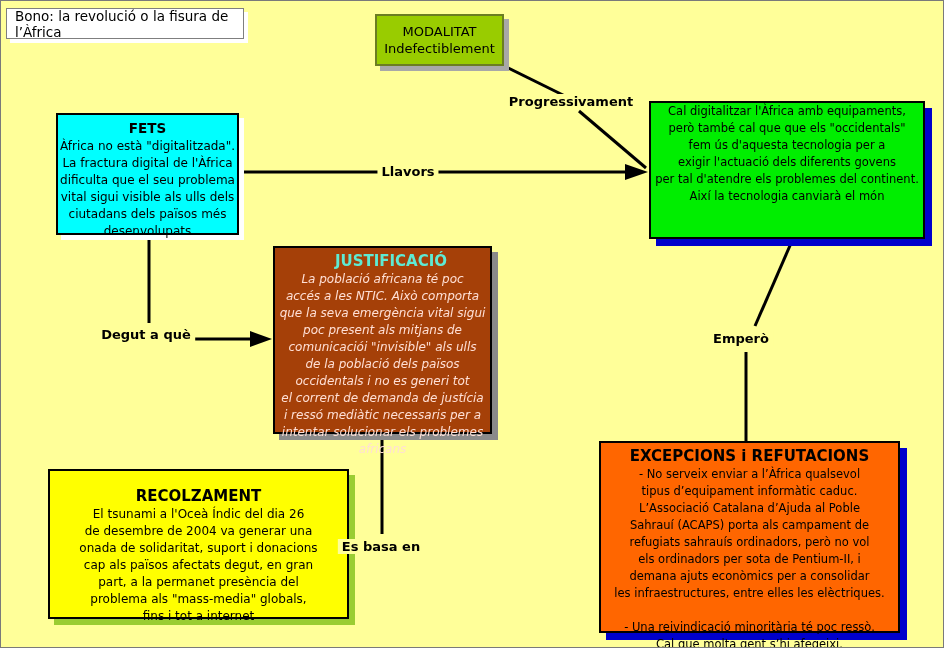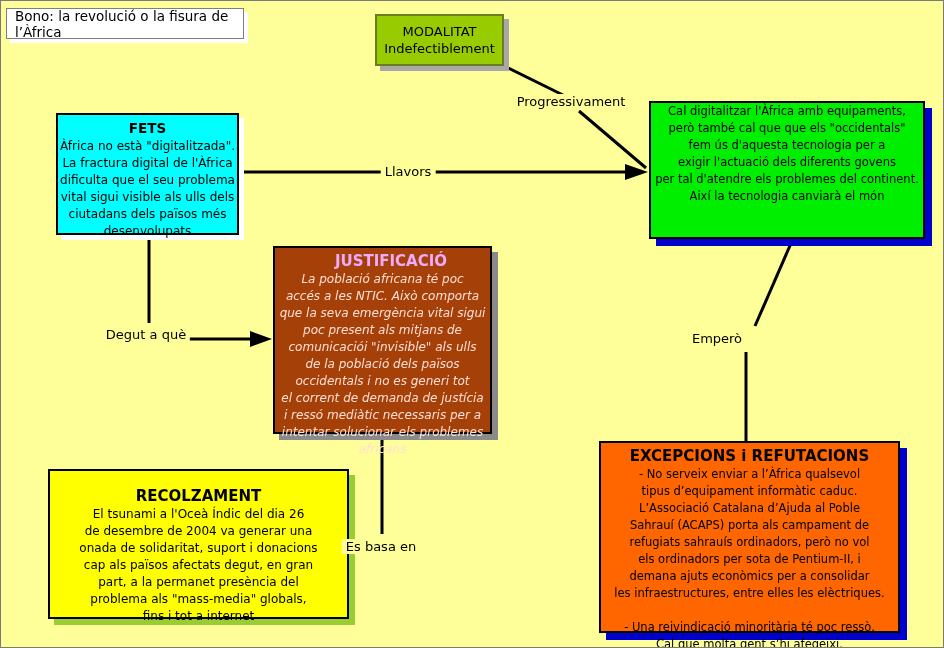--- a/index.html
+++ b/index.html
@@ -25,21 +25,21 @@
     border:2px solid #6b7d22;box-shadow:5px 5px 0 #a8a8a8;font-size:13px;
   }
   .fets{box-shadow:5px 5px 0 #ffffff;}
   .fets .heading{font-size:13.5px;}
   .conclusio{box-shadow:7px 7px 0 #0000cc;font-size:11.5px;}
   .justificacio{box-shadow:6px 6px 0 #8a8a8a;}
   .recolzament{box-shadow:6px 6px 0 #9acd32;padding-top:12px;}
   .excepcions{box-shadow:7px 7px 0 #0000cc;font-size:11.5px;}
   .conn-label{
     position:absolute;z-index:3;transform:translateX(-50%);
-    font-weight:normal;font-size:13px;background:#FFFF99;padding:0 4px;
+    font-weight:bold;font-size:13px;background:#FFFF99;padding:0 4px;
     white-space:nowrap;
   }
 </style>
 </head>
 <body>
 
 <div class="canvas">
 
   <svg class="connectors" width="944" height="648" viewBox="0 0 944 648">
 
@@ -83,21 +83,21 @@
   <div class="node conclusio" style="left: 648px; top: 100px; width: 276px; height: 138px; background-color: rgb(0, 238, 0);">
     <div class="body">Cal digitalitzar l'Àfrica amb equipaments,
 però també cal que que els "occidentals"
 fem ús d'aquesta tecnologia per a
 exigir l'actuació dels diferents govens
 per tal d'atendre els problemes del continent.
 Així la tecnologia canviarà el món</div>
   </div>
 
   <div class="node justificacio" style="left: 272px; top: 245px; width: 219px; height: 188px; background-color: rgb(165, 64, 8);">
-    <div class="heading" style="color: #f0abfc; margin-left: 17px;">JUSTIFICACIÓ</div>
+    <div class="heading" style="color: #5eead4; margin-left: 17px;">JUSTIFICACIÓ</div>
     <div class="body" style="color: rgb(255, 223, 213); font-style: italic;">La població africana té poc
 accés a les NTIC. Això comporta
 que la seva emergència vital sigui
 poc present als mitjans de
 comunicaciói "invisible" als ulls
 de la població dels països
 occidentals i no es generi tot
 el corrent de demanda de justícia
 i ressó mediàtic necessaris per a
 intentar solucionar els problemes
@@ -126,16 +126,16 @@
 demana ajuts econòmics per a consolidar
 les infraestructures, entre elles les elèctriques.
 
 - Una reivindicació minoritària té poc ressò.
 Cal que molta gent s’hi afegeixi.</div>
   </div>
 
   <div class="conn-label" style="left:570px;top:93px;">Progressivament</div>
   <div class="conn-label" style="left:407px;top:163px;">Llavors</div>
   <div class="conn-label" style="left:145px;top:326px;">Degut a què</div>
-  <div class="conn-label" style="left:716px;top:330px;">Emperò</div>
+  <div class="conn-label" style="left:740px;top:330px;">Emperò</div>
   <div class="conn-label" style="left:380px;top:538px;">Es basa en</div>
 
 </div>
 
 </body></html>

